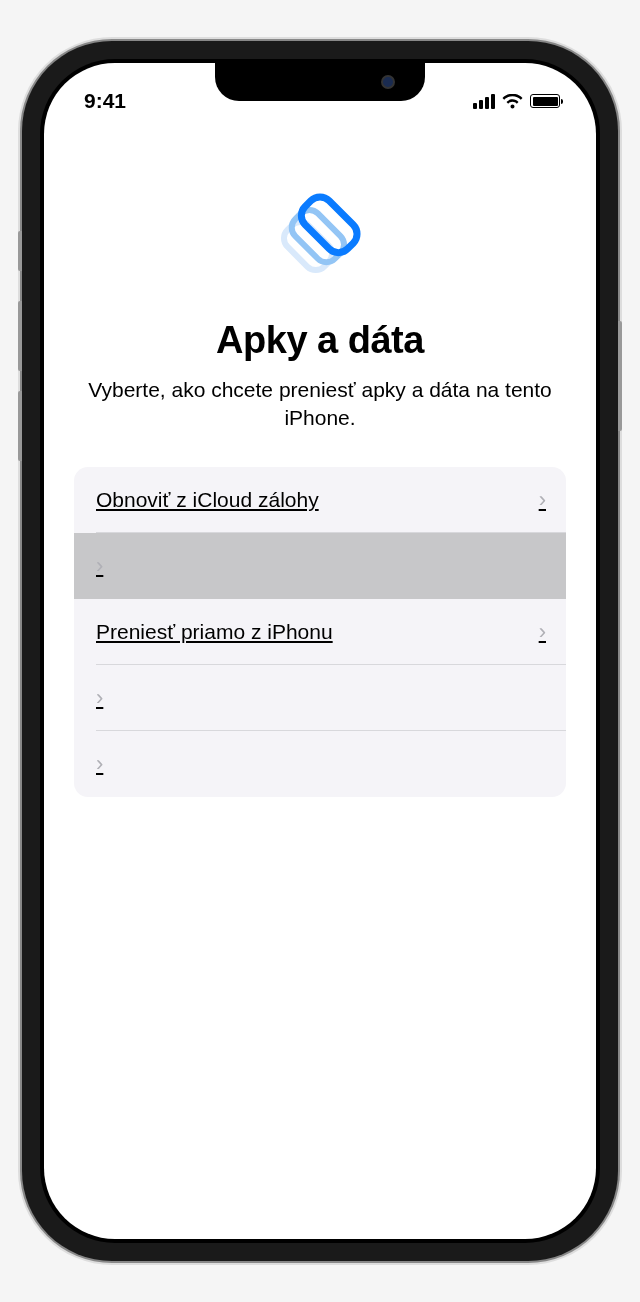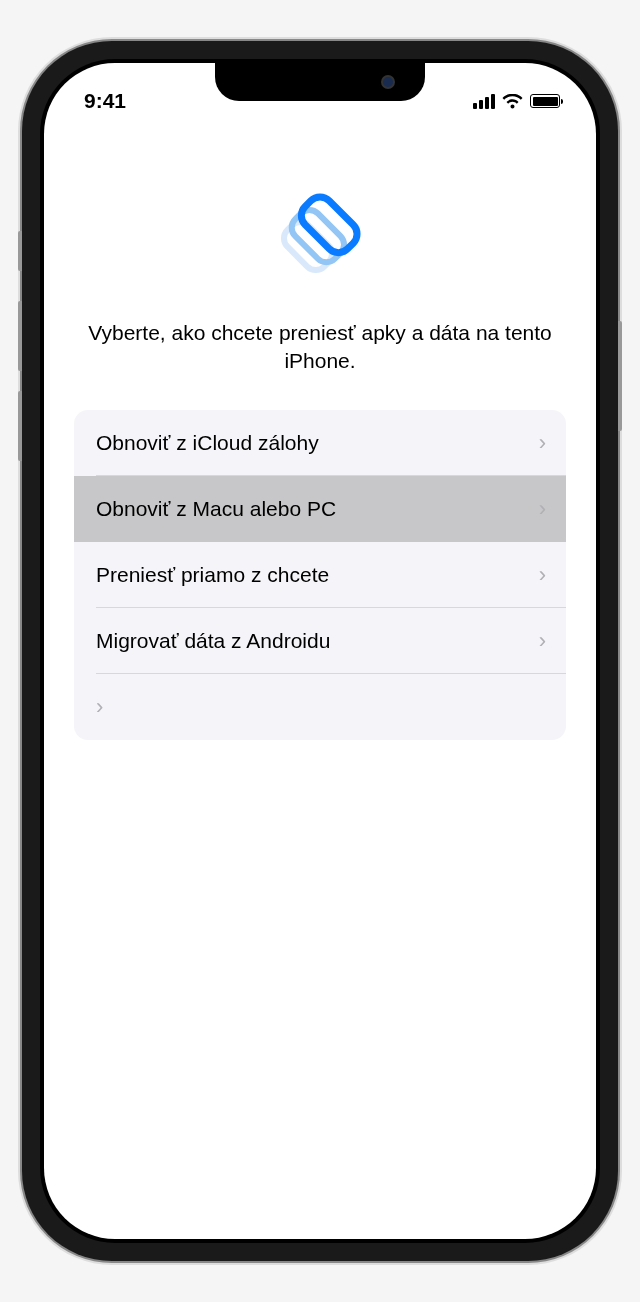--- a/index.html
+++ b/index.html
@@ -139,20 +139,21 @@
       color: #000;
       line-height: 1.35;
       margin-bottom: 34px;
       padding: 0 10px;
     }
     .option-list {
       background: #f5f4f8;
       border-radius: 14px;
       overflow: hidden;
       text-align: right;
+      text-decoration: underline;
     }
     .option-item {
       display: flex;
       justify-content: space-between;
       align-items: center;
       padding: 20px 20px 20px 22px;
       cursor: pointer;
       position: relative;
     }
     .option-item:not(:last-child)::after {
@@ -238,37 +239,36 @@
         <div class="app-icon">
           <svg width="110" height="110" viewBox="0 0 110 110">
             <g transform="translate(55,55)">
               <rect x="-26" y="2" width="52" height="30" rx="12" ry="12" fill="none" stroke="#d9e9fb" stroke-width="6" transform="rotate(45)"></rect>
               <rect x="-28" y="-13" width="56" height="32" rx="12" ry="12" fill="none" stroke="#93c5f5" stroke-width="6" transform="rotate(45)"></rect>
               <rect x="-30" y="-30" width="60" height="34" rx="13" ry="13" fill="none" stroke="#0a7bff" stroke-width="7" transform="rotate(45)"></rect>
             </g>
           </svg>
         </div>
 
+        <h1 class="heading">Apky a dáta</h1>
         <p class="subheading">Vyberte, ako chcete preniesť apky a dáta na tento iPhone.</p>
 
         <div class="option-list">
           <div class="option-item">
             <span class="option-label">Obnoviť z iCloud zálohy</span>
             <span class="chevron">›</span>
           </div>
           <div class="option-item selected">
-            <span class="option-label">Obnoviť z Macu alebo PC</span>
-            <span class="chevron">›</span>
-          </div>
-          <div class="option-item">
-            <span class="option-label">Preniesť priamo z chcete</span>
-            <span class="chevron">›</span>
-          </div>
-          <div class="option-item">
-            <span class="option-label">Migrovať dáta z Androidu</span>
+            <span class="chevron">›</span>
+          </div>
+          <div class="option-item">
+            <span class="option-label">Preniesť priamo z iPhonu</span>
+            <span class="chevron">›</span>
+          </div>
+          <div class="option-item">
             <span class="chevron">›</span>
           </div>
           <div class="option-item">
             <span class="chevron">›</span>
           </div>
         </div>
       </div>
 
     </div>
   </div>

